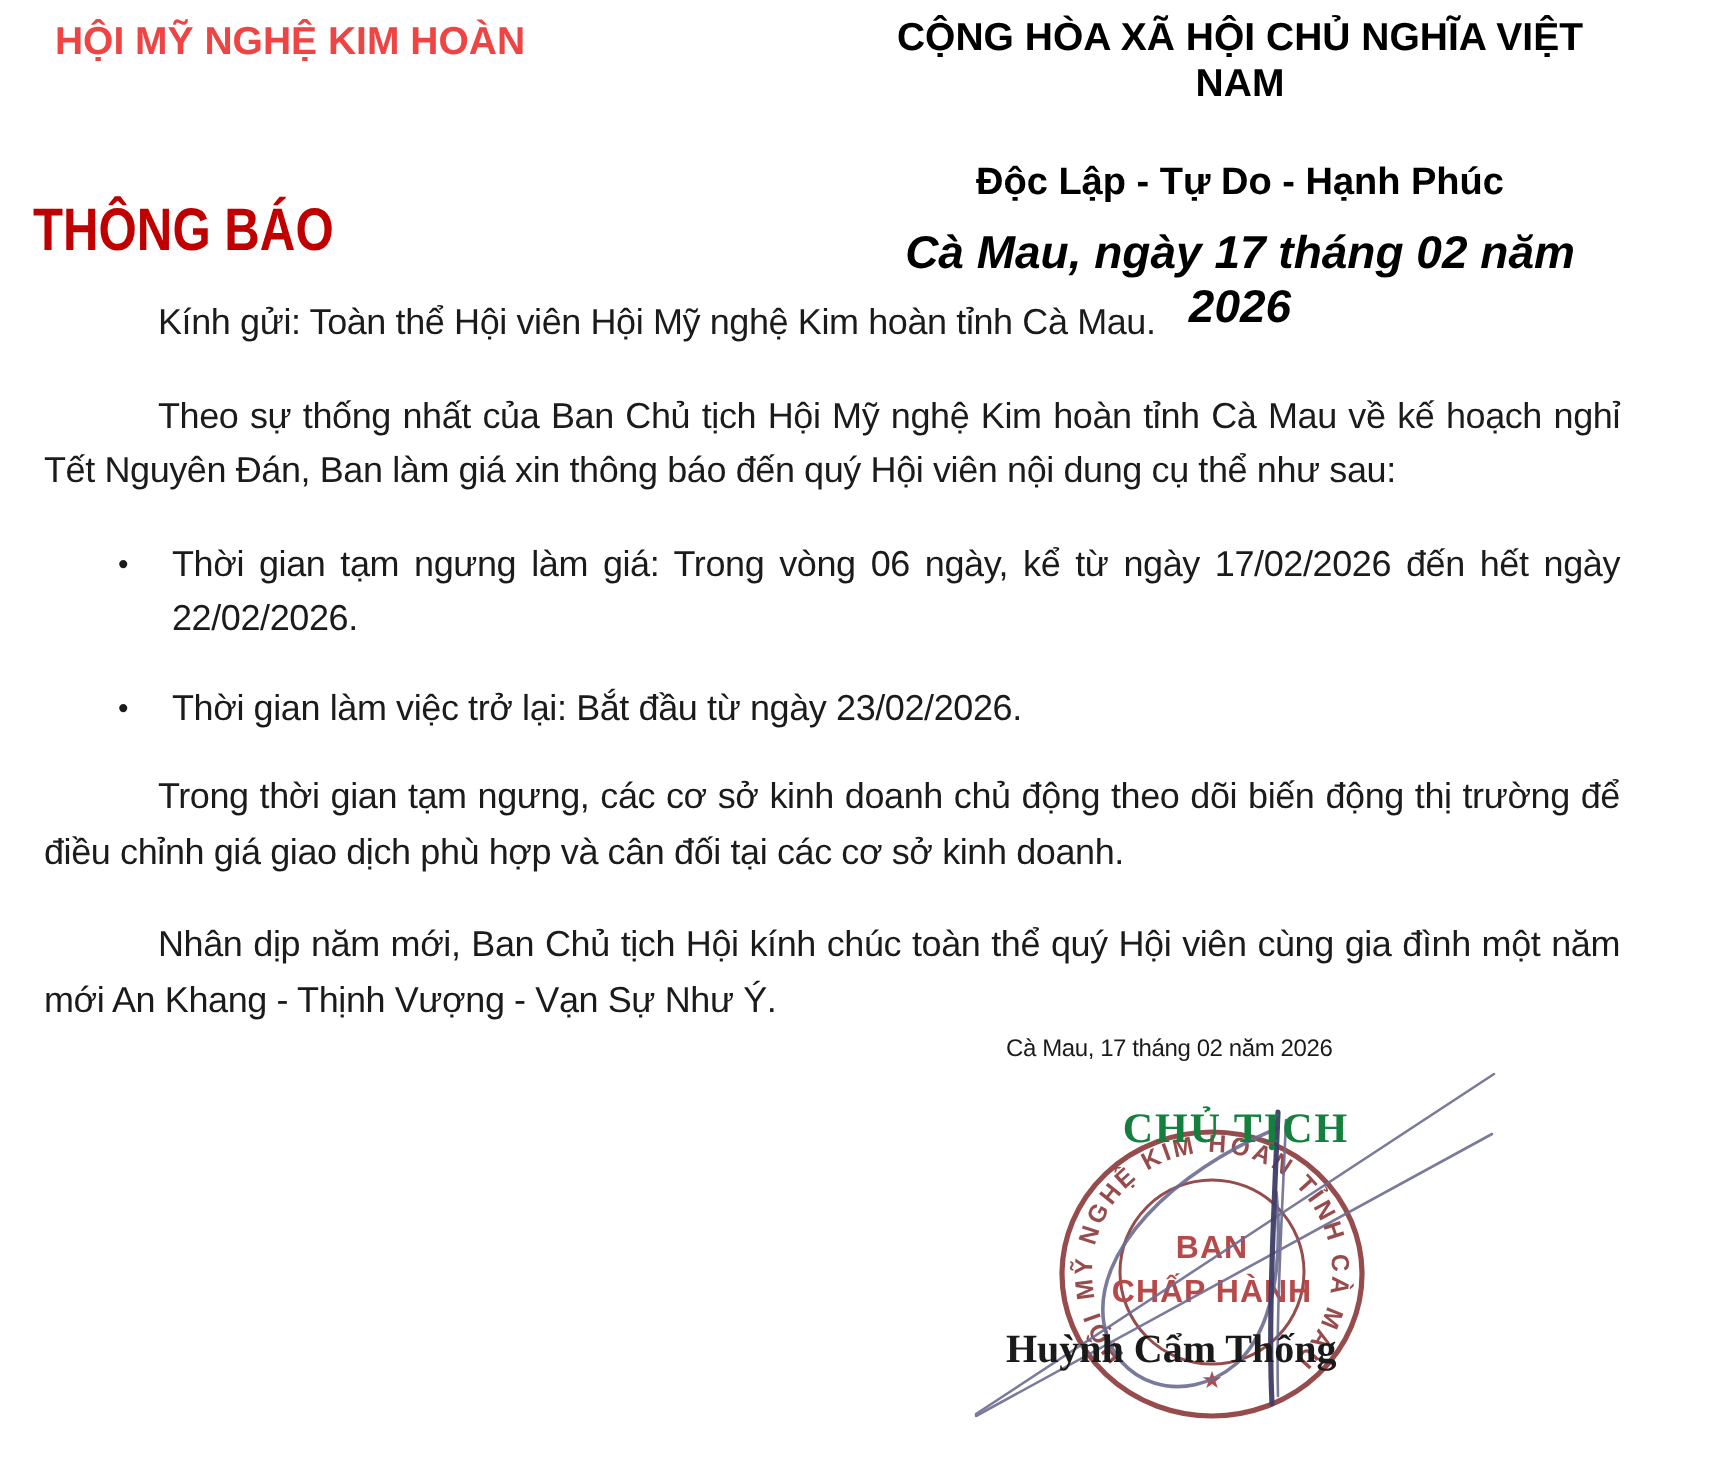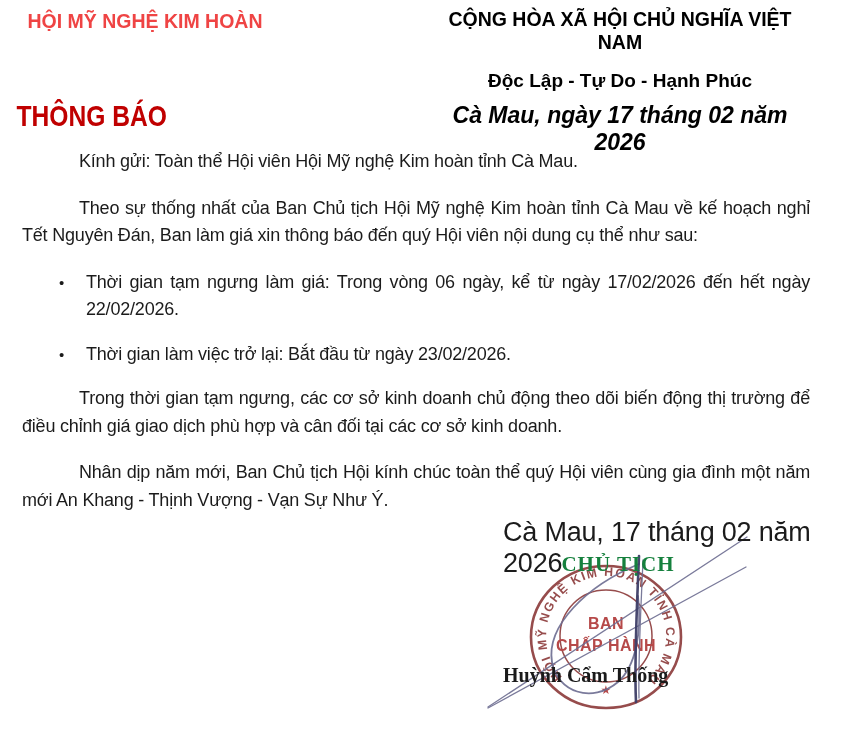--- a/index.html
+++ b/index.html
@@ -10,40 +10,40 @@
   
   .header-left {
     position:absolute; left:26px; top:10px; width:238px; text-align:center;
     font-weight:bold; font-size:19.5px; color:#ef4444;
   }
   .header-left .l2 { margin-top:15px; }
   .header-right {
     position:absolute; left:424px; top:8px; width:392px; text-align:center;
     font-weight:bold; font-size:19.5px; color:#000;
   }
-  .header-right .l2 { font-size:19px; margin-top:16px; }
+  .header-right .l2 { font-size:19px; margin-top:27px; }
   .header-right .dateline { font-size:23px; font-style:italic; margin-top:10px; font-weight:bold; }
   
   .title-wrap { position:absolute; left:0; top:99px; width:764px; text-align:left; }
   .title {
     display:inline-block; font-weight:bold; font-size:30px; color:#c00000;
     transform:scaleX(0.82); transform-origin:center; white-space:nowrap;
   }
   
   .body-text {
     position:absolute; left:22px; top:148px; width:788px;
     font-size:18px; line-height:27.5px; letter-spacing:-0.2px; text-align:justify;
   }
   .body-text p { margin:0 0 19px 0; text-indent:57px; }
   .bullets { list-style:none; margin:0 0 3px 0; padding:0; }
   .bullets li { display:flex; margin:0 0 17px 0; }
   .bullets .dot { flex:none; width:27px; margin-left:37px; font-size:15px; }
   .bullets .btxt { flex:1; text-align:justify; }
   
-  .sig-dateline { position:absolute; left:503px; top:517px; font-size:27px; letter-spacing:-0.2px; z-index:5; }
+  .sig-dateline { position:absolute; left:503px; top:517px; font-size:12px; letter-spacing:-0.2px; z-index:5; }
   .sig-title {
     position:absolute; left:556px; top:552px; width:124px; text-align:center; z-index:5;
     font-family:"Liberation Serif", serif; font-weight:bold; font-size:21px; letter-spacing:1px; color:#15803d;
   }
   .sig-name {
     position:absolute; left:503px; top:664px; width:236px; text-align:left; z-index:5;
     font-family:"Liberation Serif", serif; font-weight:bold; font-size:20px; color:#1a1a1a;
   }
   .stamp { position:absolute; left:527px; top:562px; z-index:3; opacity:0.92; }
   .stamp .ring-text { font-family:"Liberation Sans", sans-serif; font-weight:bold; font-size:12.5px; letter-spacing:1.6px; }

